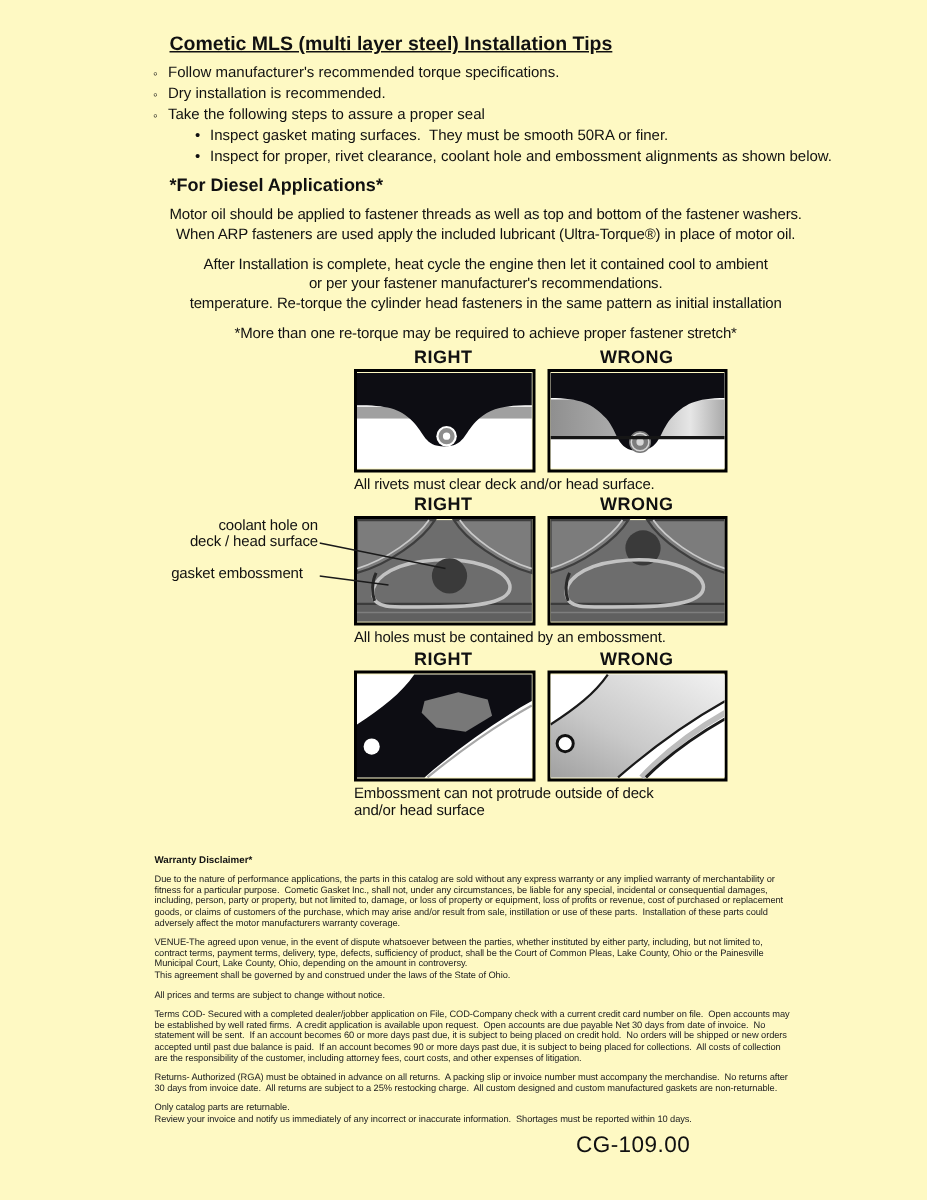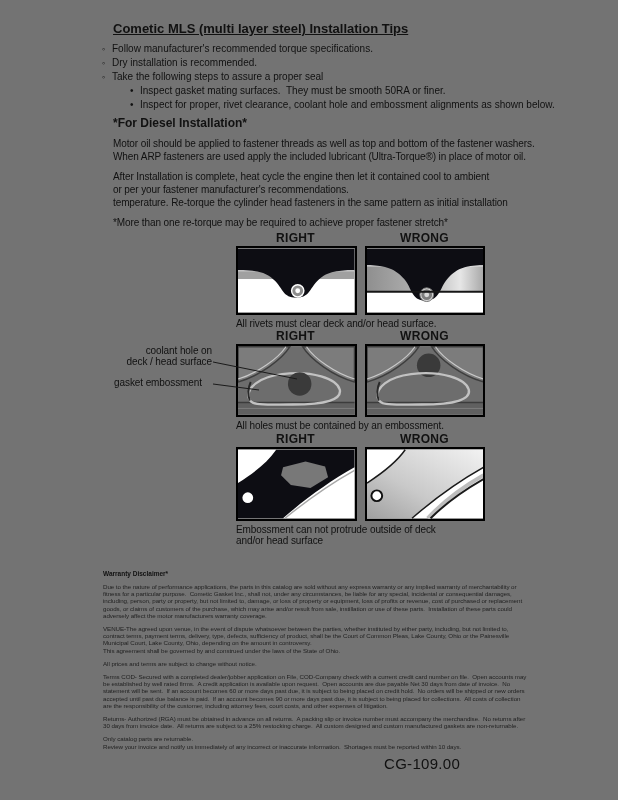--- a/index.html
+++ b/index.html
@@ -1,34 +1,34 @@
 <!DOCTYPE html>
 <html><head>
 <meta charset="utf-8">
 <style>
   html,body{margin:0;padding:0;background:#ffffff;}
   .page{
-    position:relative;width:618px;height:800px;background:#737373;overflow:hidden;
+    position:relative;width:618px;height:800px;background:#fef9c3;overflow:hidden;
     font-family:"Liberation Sans","DejaVu Sans",sans-serif;color:#111;
   }
   
   .title{
     position:absolute;left:113px;top:21px;font-size:13px;font-weight:bold;
     text-decoration:underline;letter-spacing:0;white-space:pre;
   }
   
   .tips{position:absolute;left:102px;top:42px;font-size:10px;line-height:14px;}
   .tip-line{white-space:pre;display:flex;}
   .tip-line .marker{width:10px;display:inline-block;}
   .tip-line .marker.circle{font-size:9px;}
   .tip-line.indent{margin-left:28px;}
   
   .diesel{position:absolute;left:113px;top:116px;}
   .diesel-heading{font-size:12px;font-weight:bold;margin-bottom:7px;white-space:pre;}
-  .diesel .para{margin-bottom:7px;}
+  .diesel .para{margin-bottom:7px;text-align:center;}
   .diesel .pline{font-size:10px;line-height:13px;white-space:pre;letter-spacing:-0.1px;}
   
   .diag-row{position:absolute;left:236px;width:249px;}
   .row1{top:231px;} .row2{top:329px;} .row3{top:432px;}
   .diag-labels{display:flex;gap:10px;width:248px;justify-content:center;}
   .diag-labels span{flex:0 0 119px;text-align:center;font-size:12px;font-weight:bold;letter-spacing:0.3px;}
   .panels{display:flex;gap:8px;margin-top:1px;}
   .panel{border:2px solid #000;display:block;}
   .caption{margin-top:3px;font-size:10px;line-height:11px;white-space:pre;letter-spacing:-0.1px;}
   
@@ -55,21 +55,21 @@
 
   <div class="tips" id="tips-list">
       <div class="tip-line"><span class="marker circle">◦</span><span class="tip-text">Follow manufacturer's recommended torque specifications.</span></div>
       <div class="tip-line"><span class="marker circle">◦</span><span class="tip-text">Dry installation is recommended.</span></div>
       <div class="tip-line"><span class="marker circle">◦</span><span class="tip-text">Take the following steps to assure a proper seal</span></div>
       <div class="tip-line indent"><span class="marker dot">•</span><span class="tip-text">Inspect gasket mating surfaces.  They must be smooth 50RA or finer.</span></div>
       <div class="tip-line indent"><span class="marker dot">•</span><span class="tip-text">Inspect for proper, rivet clearance, coolant hole and embossment alignments as shown below.</span></div>
     </div>
 
   <div class="diesel">
-    <div class="diesel-heading">*For Diesel Installation*</div>
+    <div class="diesel-heading">*For Diesel Applications*</div>
     <div id="diesel-paras">
         <div class="para">
           <div class="pline">Motor oil should be applied to fastener threads as well as top and bottom of the fastener washers.</div>
           <div class="pline">When ARP fasteners are used apply the included lubricant (Ultra-Torque®) in place of motor oil.</div>
         </div>
         <div class="para">
           <div class="pline">After Installation is complete, heat cycle the engine then let it contained cool to ambient</div>
           <div class="pline">or per your fastener manufacturer's recommendations.</div>
           <div class="pline">temperature. Re-torque the cylinder head fasteners in the same pattern as initial installation</div>
         </div>

